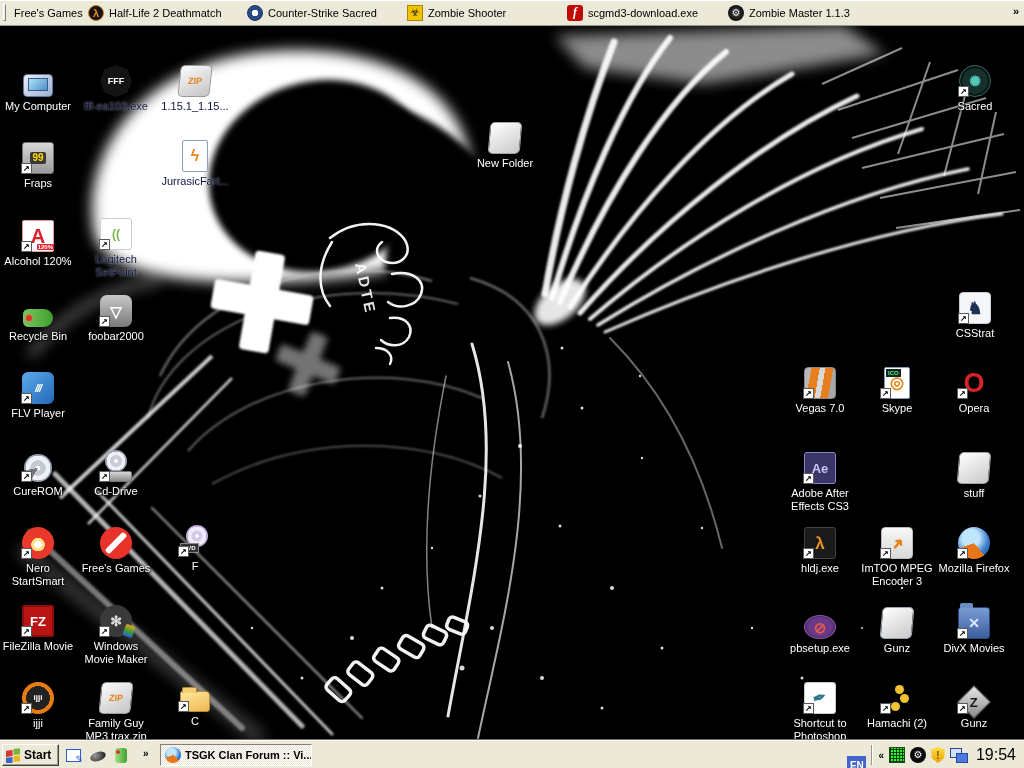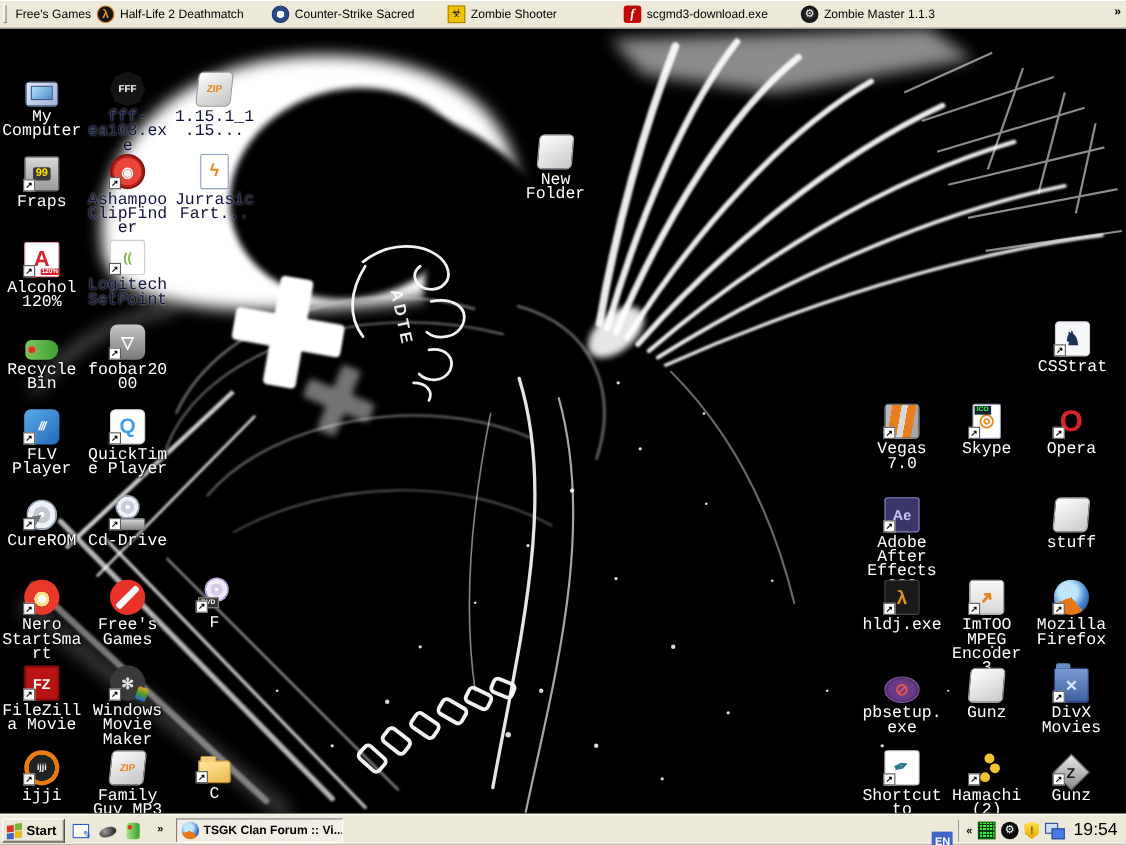--- a/index.html
+++ b/index.html
@@ -31,22 +31,22 @@
   .icons-layer{position:absolute;inset:0;}
 
   .desktop-icon{position:absolute;width:76px;text-align:center;cursor:default;}
   .di-wrap{position:relative;height:36px;display:flex;align-items:flex-end;justify-content:center;}
   .di-glyph{position:relative;width:var(--w,32px);height:var(--h,32px);background:var(--bg,none);
     border:var(--bd,none);border-radius:var(--br,0);transform:var(--tr,none);
     display:flex;align-items:center;justify-content:center;}
   .di-glyph::before{content:var(--g,"");display:block;color:var(--gc,#fff);font-size:var(--gs,12px);
     font-weight:bold;background:var(--gbg,none);transform:var(--gtr,none);line-height:1;
     padding:var(--gp,0);border-radius:2px;font-family:"Liberation Sans",sans-serif;}
-  .di-label{margin-top:3px;font-size:15px;line-height:13px;color:#fff;
-    text-shadow:1px 1px 2px #000,0 0 3px #000;padding:0 1px;word-wrap:break-word;font-family:Liberation Mono, monospace;}
+  .di-label{margin-top:3px;font-size:11px;line-height:13px;color:#fff;
+    text-shadow:1px 1px 2px #000,0 0 3px #000;padding:0 1px;word-wrap:break-word;}
   .di-label.dark{color:#0e1440;text-shadow:0 0 2px rgba(255,255,255,.75);}
   .sc-arrow{position:absolute;left:calc(50% - 17px);bottom:0;width:11px;height:11px;background:#fff;
     border:1px solid #5a5a5a;z-index:2;}
   .sc-arrow::before{content:"\2197";position:absolute;left:1px;top:0;font-size:8px;line-height:9px;color:#000;font-weight:bold;}
 
   
   .icon-my-computer{--bg:linear-gradient(135deg,#e8eef8,#9ab0d4);--bd:1px solid #66799c;--br:4px;--w:30px;--h:23px;}
   .icon-my-computer::after{content:"";position:absolute;inset:3px 4px 5px 4px;
     background:linear-gradient(135deg,#aee0f8,#4f8fc8);border:1px solid #3a5a8a;}
   .icon-fff{--bg:#141414;--g:"FFF";--gc:#fff;--gs:9px;
@@ -332,27 +332,20 @@
         </div>
         <div class="di-label dark">1.15.1_1.15...</div>
       </div>
       <div class="desktop-icon" style="left: 0px; top: 112px;">
         <div class="di-wrap">
           <div class="di-glyph icon-fraps"></div>
           <span class="sc-arrow"></span>
         </div>
         <div class="di-label">Fraps</div>
       </div>
-      <div class="desktop-icon" style="left: 78px; top: 110px;">
-        <div class="di-wrap">
-          <div class="di-glyph icon-ashampoo"></div>
-          <span class="sc-arrow"></span>
-        </div>
-        <div class="di-label dark">Ashampoo ClipFinder</div>
-      </div>
       <div class="desktop-icon" style="left: 157px; top: 110px;">
         <div class="di-wrap">
           <div class="di-glyph icon-media-file"></div>
         </div>
         <div class="di-label dark">JurrasicFart...</div>
       </div>
       <div class="desktop-icon" style="left: 467px; top: 92px;">
         <div class="di-wrap">
           <div class="di-glyph icon-white-box"></div>
         </div>
@@ -385,27 +378,20 @@
         </div>
         <div class="di-label">foobar2000</div>
       </div>
       <div class="desktop-icon" style="left: 0px; top: 342px;">
         <div class="di-wrap">
           <div class="di-glyph icon-flv"></div>
           <span class="sc-arrow"></span>
         </div>
         <div class="di-label">FLV Player</div>
       </div>
-      <div class="desktop-icon" style="left: 78px; top: 342px;">
-        <div class="di-wrap">
-          <div class="di-glyph icon-quicktime"></div>
-          <span class="sc-arrow"></span>
-        </div>
-        <div class="di-label">QuickTime Player</div>
-      </div>
       <div class="desktop-icon" style="left: 0px; top: 420px;">
         <div class="di-wrap">
           <div class="di-glyph icon-cd"></div>
           <span class="sc-arrow"></span>
         </div>
         <div class="di-label">CureROM</div>
       </div>
       <div class="desktop-icon" style="left: 78px; top: 420px;">
         <div class="di-wrap">
           <div class="di-glyph icon-cd-drive"></div>
@@ -459,20 +445,27 @@
           <div class="di-glyph icon-zip"></div>
         </div>
         <div class="di-label">Family Guy MP3 trax.zip</div>
       </div>
       <div class="desktop-icon" style="left: 157px; top: 650px;">
         <div class="di-wrap">
           <div class="di-glyph icon-shared-folder"></div>
           <span class="sc-arrow"></span>
         </div>
         <div class="di-label">C</div>
+      </div>
+      <div class="desktop-icon" style="left: 937px; top: 35px;">
+        <div class="di-wrap">
+          <div class="di-glyph icon-sacred"></div>
+          <span class="sc-arrow"></span>
+        </div>
+        <div class="di-label">Sacred</div>
       </div>
       <div class="desktop-icon" style="left: 937px; top: 262px;">
         <div class="di-wrap">
           <div class="di-glyph icon-csstrat"></div>
           <span class="sc-arrow"></span>
         </div>
         <div class="di-label">CSStrat</div>
       </div>
       <div class="desktop-icon" style="left: 782px; top: 337px;">
         <div class="di-wrap">

